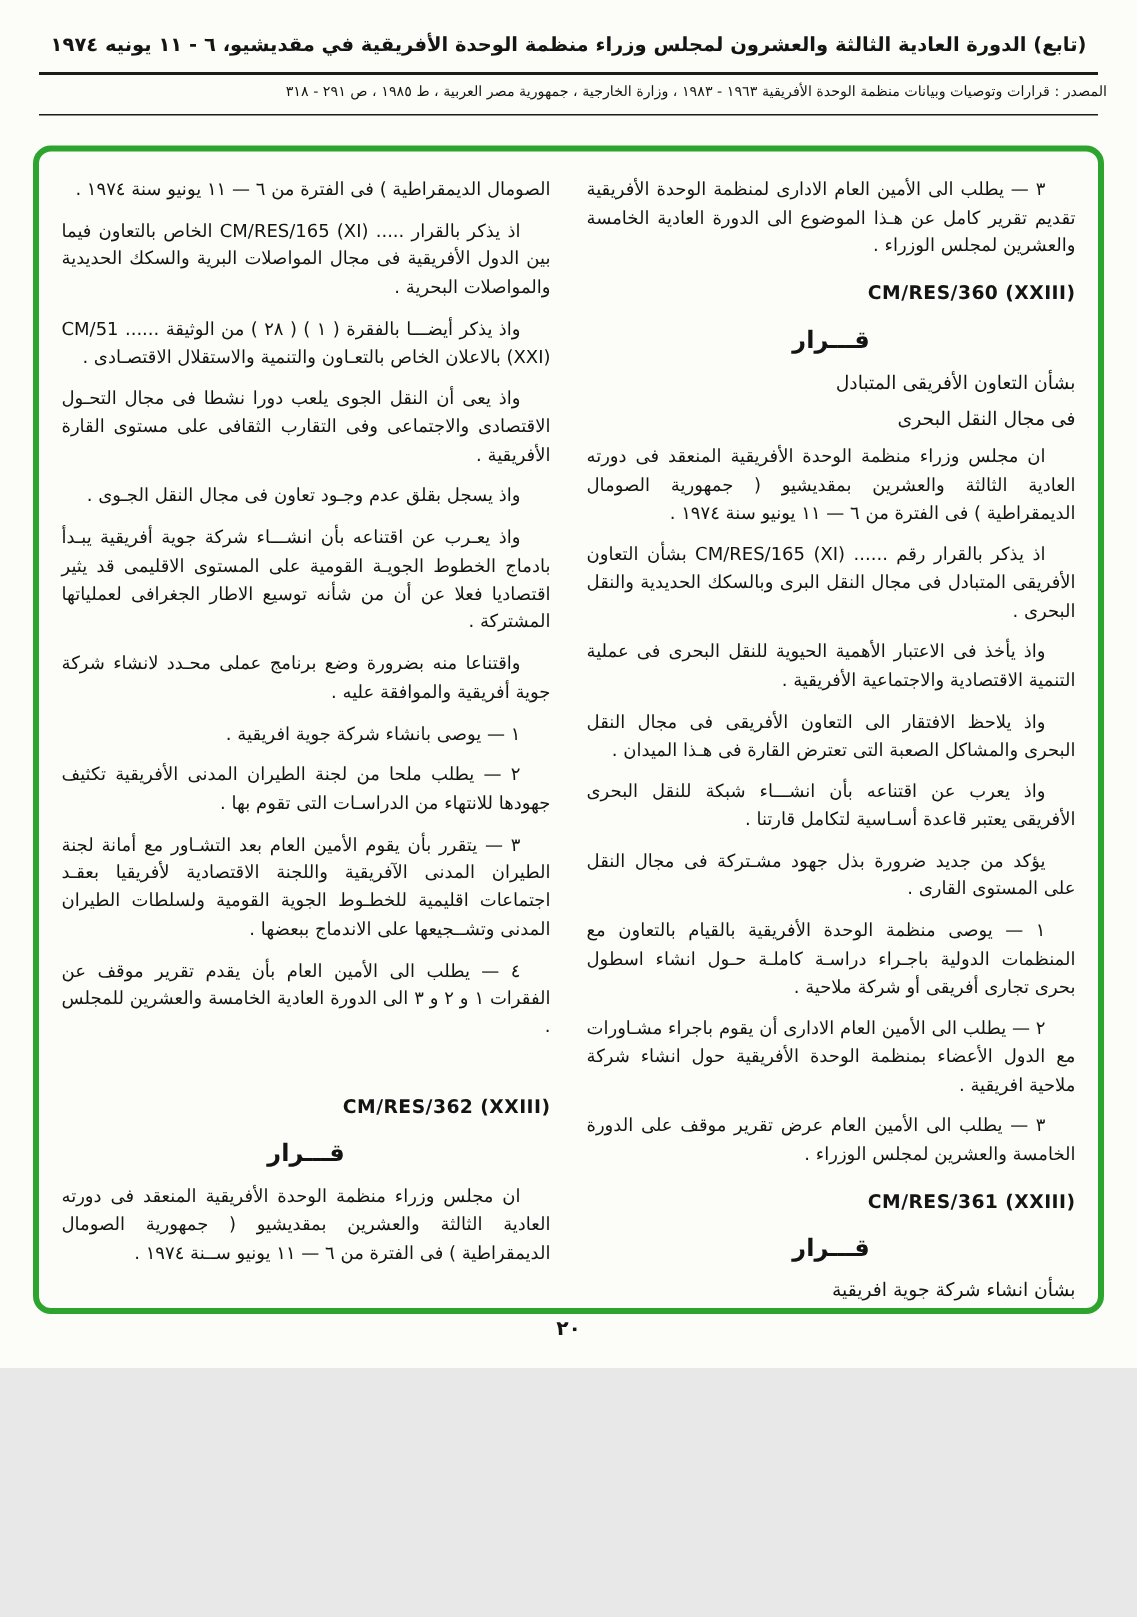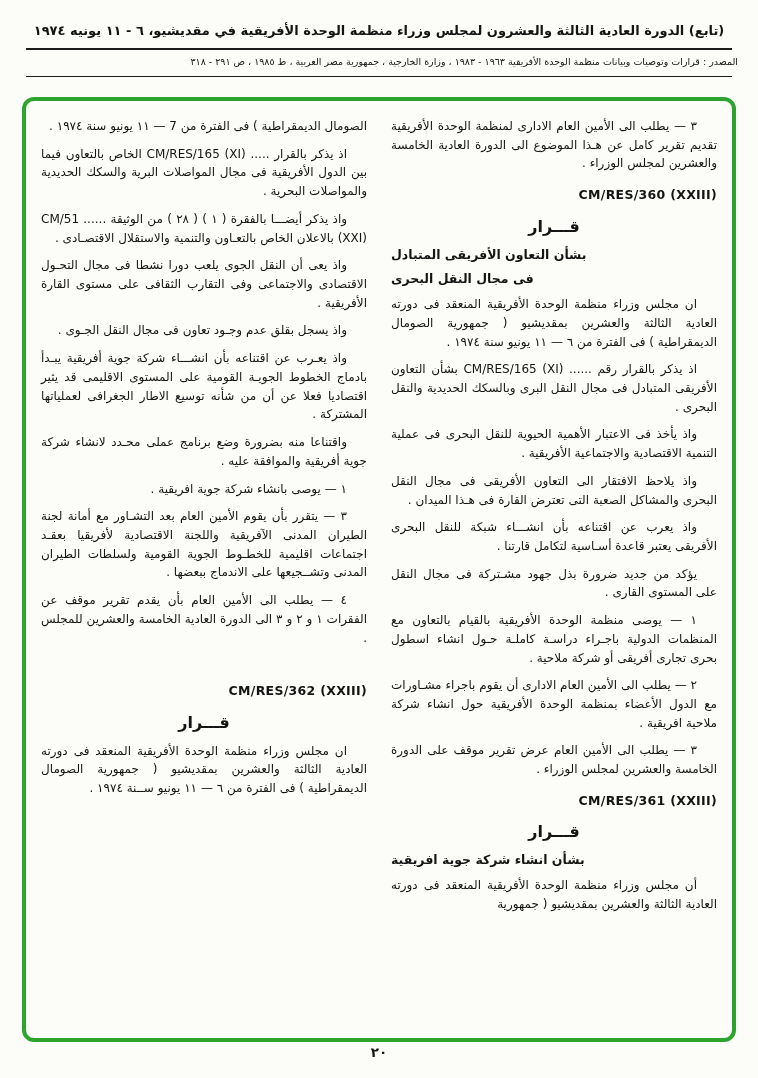--- a/index.html
+++ b/index.html
@@ -3,21 +3,21 @@
 <meta charset="utf-8">
 <style>
   html,body{margin:0;padding:0;}
   body{
     background:#e8e8e8;
     font-family:"DejaVu Sans",sans-serif;
     color:#141414;
   }
   .page{
     position:relative;
-    width:758px;height:1078px;
+    width:758px;height:912px;
     margin:0 auto;
     background:#fcfcf8;
     overflow:hidden;
   }
   .page-header{
     direction:rtl;
     text-align:center;
     font-weight:bold;
     font-size:13px;
     padding-top:22px;
@@ -67,22 +67,22 @@
     letter-spacing:.3px;
     margin:12px 0 10px;
   }
   .h-title{
     text-align:center;
     font-weight:bold;
     font-size:16px;
     margin:2px 0 6px;
   }
   .h-sub{
-    text-align:left;
-    font-weight:bold;
+    text-align:right;
+    font-weight:normal;
     font-size:12.5px;
     line-height:1.5;
     margin:0 0 6px;
   }
   .page-number{
     position:absolute;
     bottom:18px;left:0;right:0;
     text-align:center;
     font-weight:bold;
     font-size:13.5px;
@@ -114,28 +114,29 @@
           <p class="para">يؤكد من جديد ضرورة بذل جهود مشـتركة فى مجال النقل على المستوى القارى .</p>
           <p class="para">١ — يوصى منظمة الوحدة الأفريقية بالقيام بالتعاون مع المنظمات الدولية باجـراء دراسـة كاملـة حـول انشاء اسطول بحرى تجارى أفريقى أو شركة ملاحية .</p>
           <p class="para">٢ — يطلب الى الأمين العام الادارى أن يقوم باجراء مشـاورات مع الدول الأعضاء بمنظمة الوحدة الأفريقية حول انشاء شركة ملاحية افريقية .</p>
           <p class="para">٣ — يطلب الى الأمين العام عرض تقرير موقف على الدورة الخامسة والعشرين لمجلس الوزراء .</p>
           <div class="ref">CM/RES/361 (XXIII)</div>
           <div class="h-title">قـــرار</div>
           <div class="h-sub">بشأن انشاء شركة جوية افريقية</div>
           <p class="para">أن مجلس وزراء منظمة الوحدة الأفريقية المنعقد فى دورته العادية الثالثة والعشرين بمقديشيو ( جمهورية</p>
         </div>
       <div class="col" lang="ar">
-          <p class="para noindent">الصومال الديمقراطية ) فى الفترة من 7 — ١١ يونيو سنة ١٩٧٤ .</p>
+          <p class="para noindent">الصومال الديمقراطية ) فى الفترة من ٦ — ١١ يونيو سنة ١٩٧٤ .</p>
           <p class="para">اذ يذكر بالقرار ..... CM/RES/165 (XI) الخاص بالتعاون فيما بين الدول الأفريقية فى مجال المواصلات البرية والسكك الحديدية والمواصلات البحرية .</p>
           <p class="para">واذ يذكر أيضـــا بالفقرة ( ١ ) ( ٢٨ ) من الوثيقة ...... CM/51 (XXI) بالاعلان الخاص بالتعـاون والتنمية والاستقلال الاقتصـادى .</p>
           <p class="para">واذ يعى أن النقل الجوى يلعب دورا نشطا فى مجال التحـول الاقتصادى والاجتماعى وفى التقارب الثقافى على مستوى القارة الأفريقية .</p>
           <p class="para">واذ يسجل بقلق عدم وجـود تعاون فى مجال النقل الجـوى .</p>
           <p class="para">واذ يعـرب عن اقتناعه بأن انشـــاء شركة جوية أفريقية يبـدأ بادماج الخطوط الجويـة القومية على المستوى الاقليمى قد يثير اقتصاديا فعلا عن أن من شأنه توسيع الاطار الجغرافى لعملياتها المشتركة .</p>
           <p class="para">واقتناعا منه بضرورة وضع برنامج عملى محـدد لانشاء شركة جوية أفريقية والموافقة عليه .</p>
           <p class="para">١ — يوصى بانشاء شركة جوية افريقية .</p>
+          <p class="para">٢ — يطلب ملحا من لجنة الطيران المدنى الأفريقية تكثيف جهودها للانتهاء من الدراسـات التى تقوم بها .</p>
           <p class="para">٣ — يتقرر بأن يقوم الأمين العام بعد التشـاور مع أمانة لجنة الطيران المدنى الآفريقية واللجنة الاقتصادية لأفريقيا بعقـد اجتماعات اقليمية للخطـوط الجوية القومية ولسلطات الطيران المدنى وتشــجيعها على الاندماج ببعضها .</p>
           <p class="para">٤ — يطلب الى الأمين العام بأن يقدم تقرير موقف عن الفقرات ١ و ٢ و ٣ الى الدورة العادية الخامسة والعشرين للمجلس .</p>
           <div class="ref gap">CM/RES/362 (XXIII)</div>
           <div class="h-title">قـــرار</div>
           <p class="para">ان مجلس وزراء منظمة الوحدة الأفريقية المنعقد فى دورته العادية الثالثة والعشرين بمقديشيو ( جمهورية الصومال الديمقراطية ) فى الفترة من ٦ — ١١ يونيو ســنة ١٩٧٤ .</p>
         </div>
     </div>
   </div>
 
   <div class="page-number">٢٠</div>

